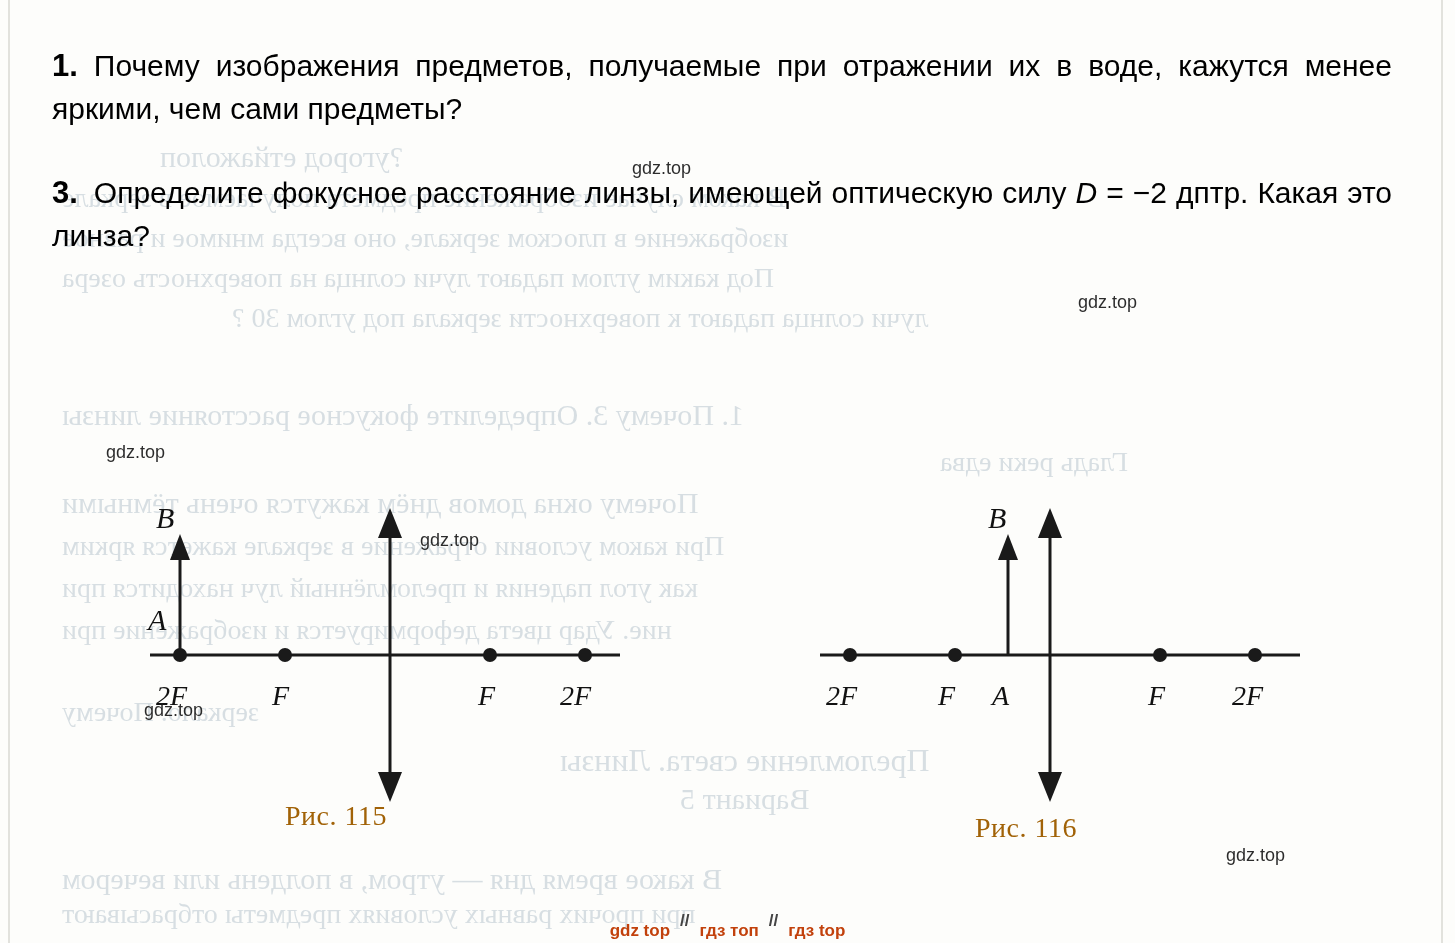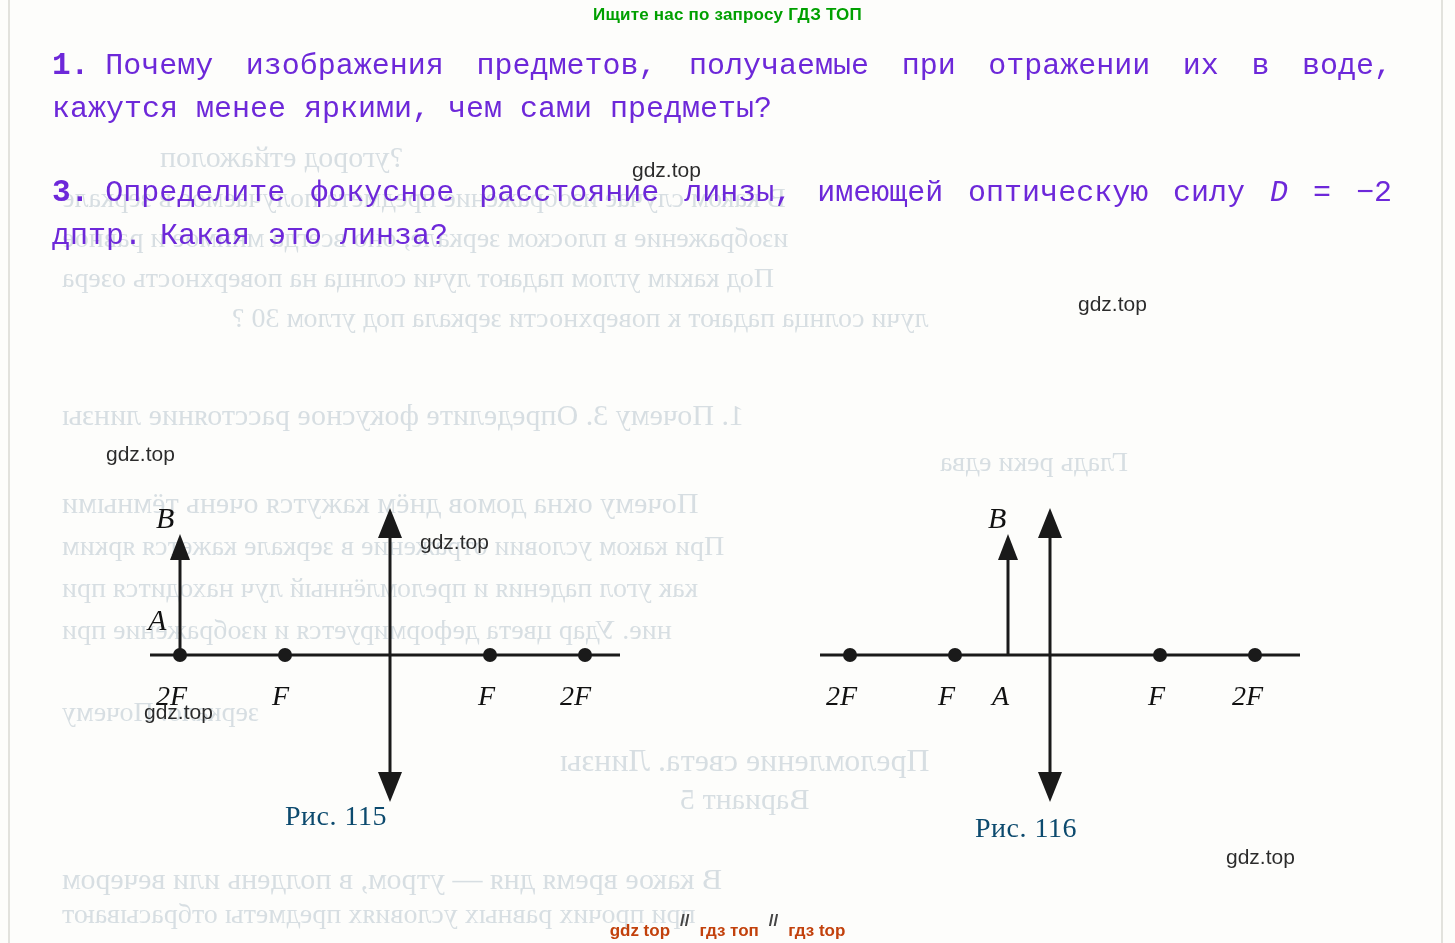--- a/index.html
+++ b/index.html
@@ -60,21 +60,21 @@
     font-size: 17px;
     font-weight: 700;
   }
   .bottom-banner .bb-red { color: #c2410c; margin-top: 20px; }
   .bottom-banner .bb-sep { color: #444; font-weight: 700; }
 
   
   .wm {
     position: absolute;
     font-family: "Liberation Sans", sans-serif;
-    font-size: 21px;
+    font-size: 18px;
     color: #1a1a1a;
     font-weight: 400;
     opacity: 0.92;
     white-space: nowrap;
   }
 
   
   .ghost {
     position: absolute;
     font-family: "Liberation Serif", serif;
@@ -87,23 +87,23 @@
 
   
   .content {
     position: absolute;
     left: 52px;
     top: 44px;
     width: 1340px;
   }
   .para {
     position: relative;
-    font-family: Liberation Mono, monospace;
+    font-family: Liberation Sans, sans-serif;
     font-size: 30px;
-    color: #6d28d9;
+    color: #000000;
     line-height: 1.42;
     margin-bottom: 14px;
     text-align: justify;
   }
   .para .num {
     font-weight: 700;
     font-size: 31px;
     margin-right: 16px;
   }
   .it { font-style: italic; }
@@ -113,21 +113,21 @@
     position: absolute;
     left: 0;
     top: 470px;
     width: 1455px;
     height: 400px;
   }
   .figcap {
     position: absolute;
     font-family: "Liberation Serif", serif;
     font-size: 28px;
-    color: #0c4a6e;
+    color: #a16207;
     letter-spacing: 0.5px;
   }
   svg { display: block; }
 </style>
 </head>
 <body>
 
 <div class="page">
   <div class="page-border-left"></div>
   <div class="page-border-right"></div>
@@ -144,23 +144,20 @@
     <div class="ghost" style="left:62px; top:530px; font-size:28px;">При каком условии отражение в зеркале кажется ярким</div>
     <div class="ghost" style="left:62px; top:572px; font-size:28px;">как угол падения и преломлённый луч находится при</div>
     <div class="ghost" style="left:62px; top:614px; font-size:28px;">ние. Удар цвета деформируется и изображение при</div>
     <div class="ghost" style="left:62px; top:696px; font-size:28px;">зеркало. Почему</div>
     <div class="ghost" style="left:560px; top:742px; font-size:32px;">Преломление света. Линзы</div>
     <div class="ghost" style="left:680px; top:782px; font-size:30px;">Вариант 5</div>
     <div class="ghost" style="left:62px; top:862px; font-size:30px;">В какое время дня — утром, в полдень или вечером</div>
     <div class="ghost" style="left:62px; top:898px; font-size:28px;">при прочих равных условиях предметы отбрасывают</div>
   </div>
 
-  <div class="top-banner">
-    <span>Ищите нас по запросу ГДЗ ТОП</span>
-  </div>
 
   <div class="content">
 
     <div class="para">
       <span class="num">1.</span><span>Почему изображения предметов, получаемые при отражении их в воде, кажутся менее яркими, чем сами предметы?</span>
     </div>
 
 
     <div class="para" style="margin-top:40px;">
       <span class="num">3.</span><span>Определите фокусное расстояние линзы, имеющей оптическую силу </span><span class="it">D</span><span> = −2 дптр. Какая это линза?</span>

